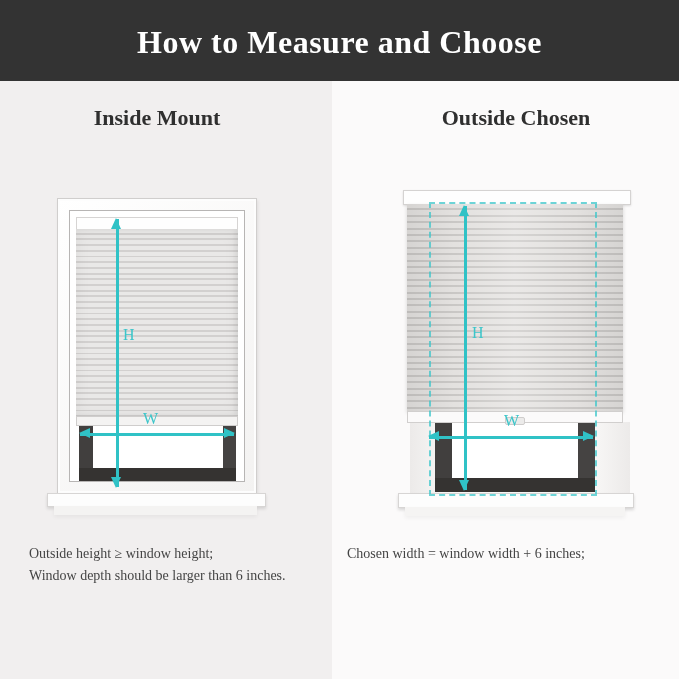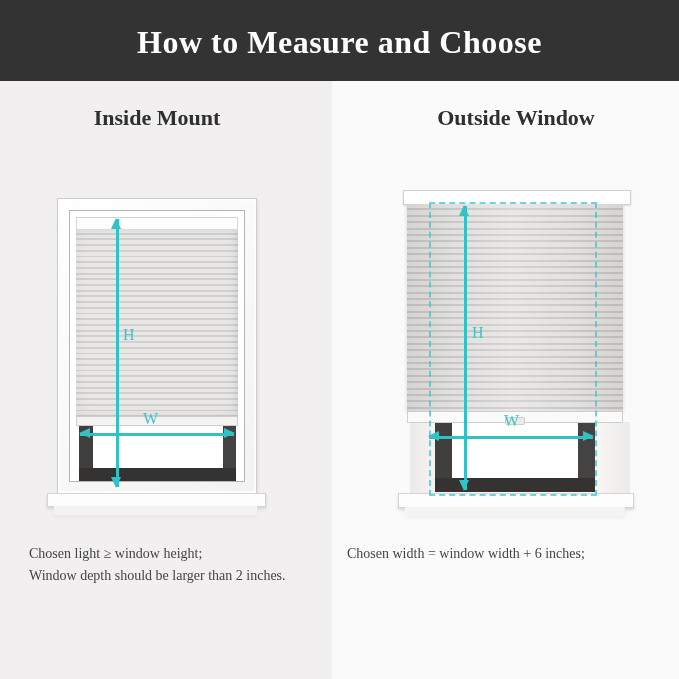--- a/index.html
+++ b/index.html
@@ -114,27 +114,27 @@
       <div class="ah ah-down"></div>
     </div>
     <div class="mlabel" style="left:123px;top:245px;">H</div>
     <div class="hline" style="left:80px;top:352px;width:154px;">
       <div class="ah ah-left"></div>
       <div class="ah ah-right"></div>
     </div>
     <div class="mlabel" style="left:143px;top:329px;">W</div>
 
     <div class="notes">
-      <div>Chosen light ≥ window height;</div>
-      <div>Window depth should be larger than 2 inches.</div>
+      <div>Outside height ≥ window height;</div>
+      <div>Window depth should be larger than 6 inches.</div>
     </div>
   </div>
 
   <div class="panel right">
-    <div class="panel-heading">Outside Window</div>
+    <div class="panel-heading">Outside Chosen</div>
 
     <div class="om-wall">
       <div class="om-jamb-l"></div>
       <div class="om-jamb-r"></div>
       <div class="om-jamb-b"></div>
       <div class="om-glass"></div>
     </div>
     <div class="om-sill"></div>
     <div class="om-apron"></div>
     <div class="om-headrail"></div>

